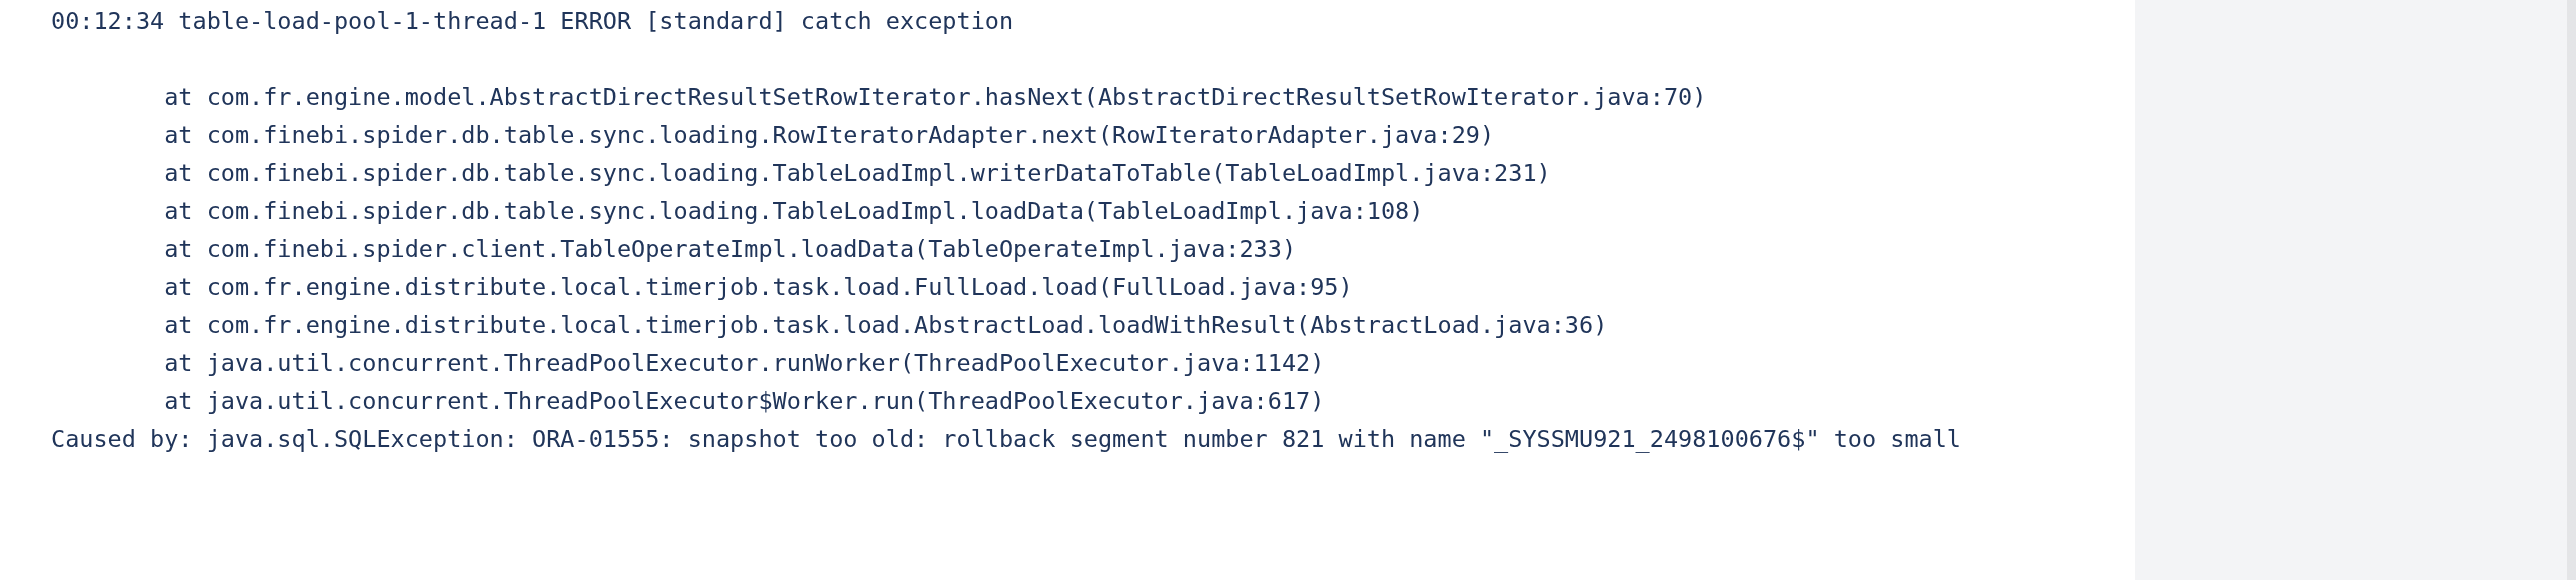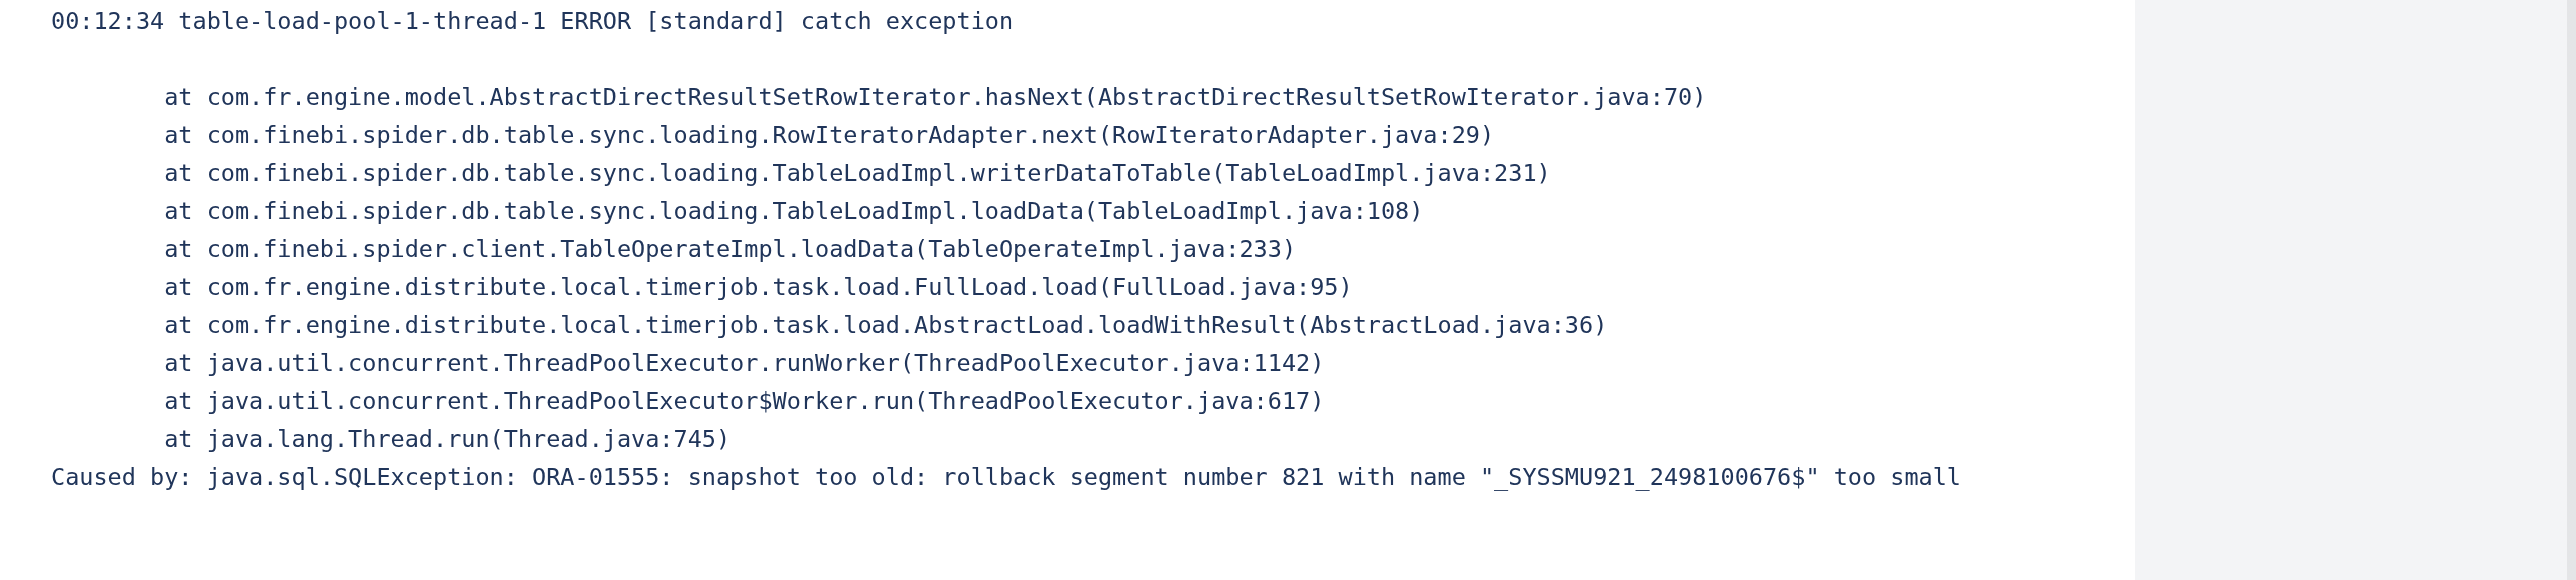--- a/index.html
+++ b/index.html
@@ -63,16 +63,15 @@
   <div class="line"></div>
   <div class="line">        at com.fr.engine.model.AbstractDirectResultSetRowIterator.hasNext(AbstractDirectResultSetRowIterator.java:70)</div>
   <div class="line">        at com.finebi.spider.db.table.sync.loading.RowIteratorAdapter.next(RowIteratorAdapter.java:29)</div>
   <div class="line">        at com.finebi.spider.db.table.sync.loading.TableLoadImpl.writerDataToTable(TableLoadImpl.java:231)</div>
   <div class="line">        at com.finebi.spider.db.table.sync.loading.TableLoadImpl.loadData(TableLoadImpl.java:108)</div>
   <div class="line">        at com.finebi.spider.client.TableOperateImpl.loadData(TableOperateImpl.java:233)</div>
   <div class="line">        at com.fr.engine.distribute.local.timerjob.task.load.FullLoad.load(FullLoad.java:95)</div>
   <div class="line">        at com.fr.engine.distribute.local.timerjob.task.load.AbstractLoad.loadWithResult(AbstractLoad.java:36)</div>
   <div class="line">        at java.util.concurrent.ThreadPoolExecutor.runWorker(ThreadPoolExecutor.java:1142)</div>
   <div class="line">        at java.util.concurrent.ThreadPoolExecutor$Worker.run(ThreadPoolExecutor.java:617)</div>
-  <div class="line">        at java.lang.Thread.run(Thread.java:745)</div>
   <div class="line">Caused by: java.sql.SQLException: ORA-01555: snapshot too old: rollback segment number 821 with name "_SYSSMU921_2498100676$" too small</div>
 </div>
 
 
 </body></html>

